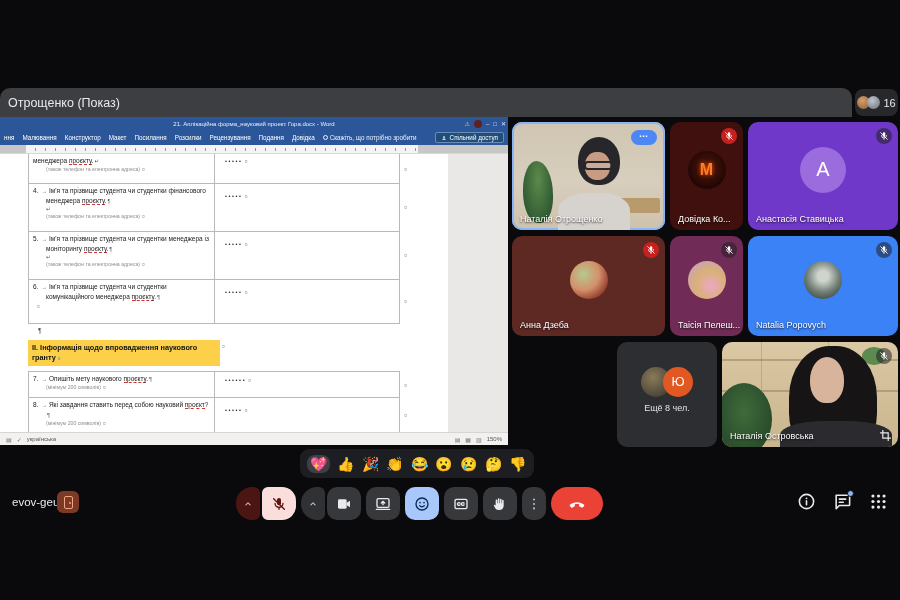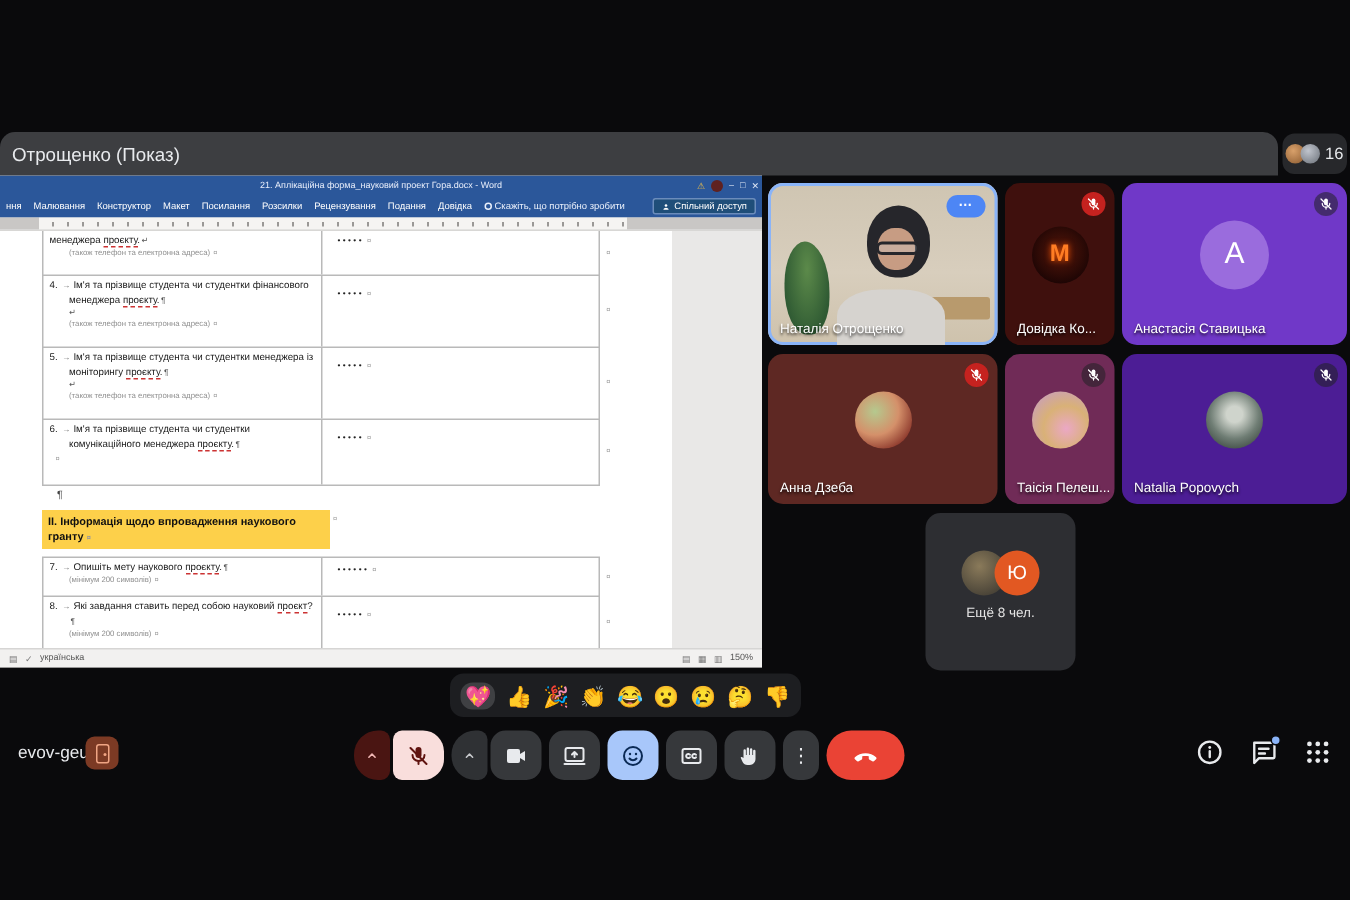--- a/index.html
+++ b/index.html
@@ -367,21 +367,21 @@
         <svg viewBox="0 0 24 24" fill="none" stroke="currentColor" stroke-width="2" stroke-linecap="round">
           <rect x="9" y="3" width="6" height="11" rx="3" fill="currentColor" stroke="none"></rect>
           <path d="M6 11a6 6 0 0 0 12 0"></path>
           <path d="M12 17v3"></path>
           <path d="M4 4l16 16"></path>
         </svg>
       </div>
     <div class="tile-name">Анна Дзеба</div>
   </div>
 
-  <div class="tile tile6" style="background: #4c1d95;">
+  <div class="tile tile6" style="background: #3b82f6;">
     <div class="avatar-circle av-p6"></div>
     <div class="mic-badge">
         <svg viewBox="0 0 24 24" fill="none" stroke="currentColor" stroke-width="2" stroke-linecap="round">
           <rect x="9" y="3" width="6" height="11" rx="3" fill="currentColor" stroke="none"></rect>
           <path d="M6 11a6 6 0 0 0 12 0"></path>
           <path d="M12 17v3"></path>
           <path d="M4 4l16 16"></path>
         </svg>
       </div>
     <div class="tile-name">Natalia Popovych</div>
@@ -391,20 +391,41 @@
   <div class="tile tile8" style="background: rgb(45, 46, 50);">
     <div class="overflow-cluster">
       <span class="ov-av1"></span>
       <span class="ov-av2" style="background: rgb(226, 88, 34);">
           <span>Ю</span>
         </span>
     </div>
     <div class="overflow-label">Ещё 8 чел.</div>
   </div>
 
+  <div class="tile tile9">
+    <div class="t9-shelves"></div>
+    <div class="t9-plant"></div>
+    <div class="t9-plant2"></div>
+    <div class="t9-hair"></div>
+    <div class="t9-face"></div>
+    <div class="t9-body"></div>
+    <div class="mic-badge">
+        <svg viewBox="0 0 24 24" fill="none" stroke="currentColor" stroke-width="2" stroke-linecap="round">
+          <rect x="9" y="3" width="6" height="11" rx="3" fill="currentColor" stroke="none"></rect>
+          <path d="M6 11a6 6 0 0 0 12 0"></path>
+          <path d="M12 17v3"></path>
+          <path d="M4 4l16 16"></path>
+        </svg>
+      </div>
+    <div class="crop-ic"><svg viewBox="0 0 24 24" fill="none" stroke="currentColor" stroke-width="2.2">
+          <path d="M7 2v15h15"></path>
+          <path d="M2 7h15v15"></path>
+        </svg></div>
+    <div class="tile-name">Наталія Островська</div>
+  </div>
 </div>
 
 <div class="abs reactions-bar">
   <span class="rx active">💖</span>
   <span class="rx">👍</span>
   <span class="rx">🎉</span>
   <span class="rx">👏</span>
   <span class="rx">😂</span>
   <span class="rx">😮</span>
   <span class="rx">😢</span>

